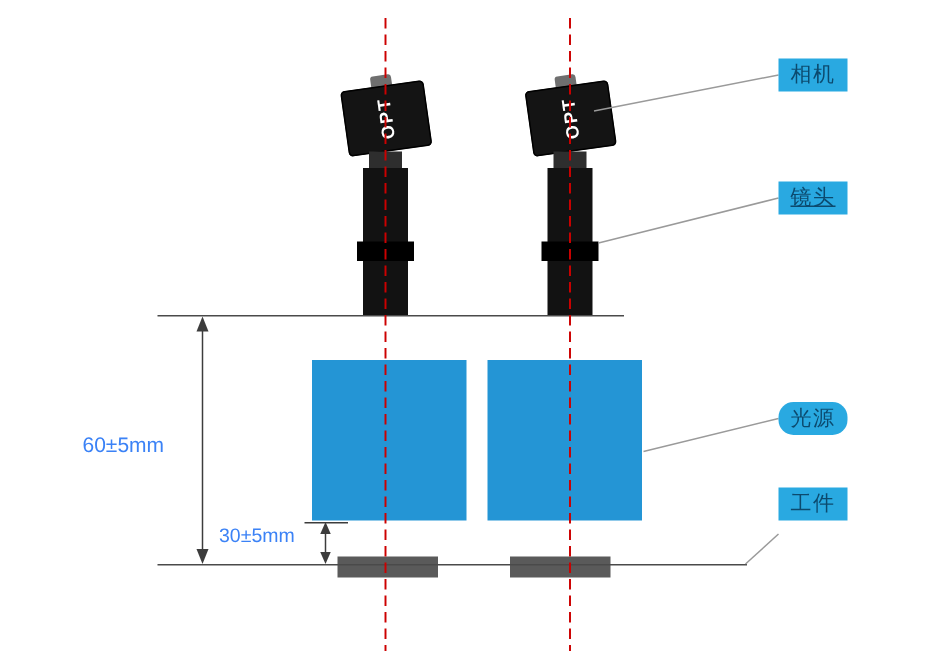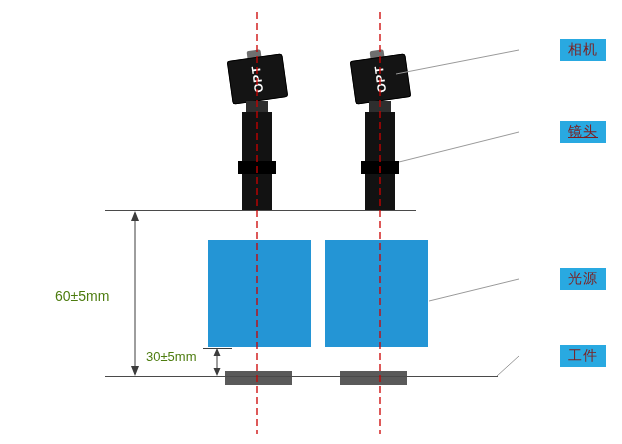--- a/index.html
+++ b/index.html
@@ -25,24 +25,24 @@
   .light{position:absolute;width:103px;height:107px;background:var(--light-source);}
   .workpiece{position:absolute;width:67px;height:14px;background:var(--workpiece);}
 
   .overlay{position:absolute;left:0;top:0;pointer-events:none;}
   .ref{stroke:#4a4a4a;stroke-width:1;}
   .dim{stroke:#3c3c3c;stroke-width:1;}
   .dimfill{fill:#3c3c3c;}
   .leader{stroke:#9a9a9a;stroke-width:1;}
   .center{stroke:var(--centerline);stroke-width:1.3;stroke-dasharray:7 4;}
 
-  .dim-text{position:absolute;font-size:13px;color:#4d7c0f;white-space:nowrap;}
+  .dim-text{position:absolute;font-size:13px;color:#3b82f6;white-space:nowrap;}
   .dim-text.big{font-size:14px;}
-  .tag{position:absolute;width:46px;height:22px;background:var(--callout-bg);color:#7f1d1d;
-       display:flex;align-items:center;justify-content:center;font-size:14px;letter-spacing:1px;margin-left:41px;}
+  .tag{position:absolute;width:46px;height:22px;background:var(--callout-bg);color:#0c4a6e;
+       display:flex;align-items:center;justify-content:center;font-size:14px;letter-spacing:1px;}
 </style>
 </head>
 <body>
 
 <div class="canvas">
 
   <div class="camera" style="left:229px;top:50px;">
     <div class="cam-nub"></div>
     <div class="cam-body">
       <span class="opt">OPT</span>
@@ -97,20 +97,20 @@
 
   <div class="dim-text big" style="left:55px;top:288px;">60±5mm</div>
   <div class="dim-text" style="left:146px;top:349px;">30±5mm</div>
 
   <div class="tag" style="left:519px;top:39px;">
     <span>相机</span>
   </div>
   <div class="tag" style="left:519px;top:121px;text-decoration:underline;">
     <span>镜头</span>
   </div>
-  <div class="tag" style="left:519px;top:268px;">
+  <div class="tag" style="left:519px;top:268px;border-radius:10px;">
     <span>光源</span>
   </div>
-  <div class="tag" style="left:519px;top:345px;">
+  <div class="tag" style="left:519px;top:325px;">
     <span>工件</span>
   </div>
 
 </div>
 
 </body></html>

